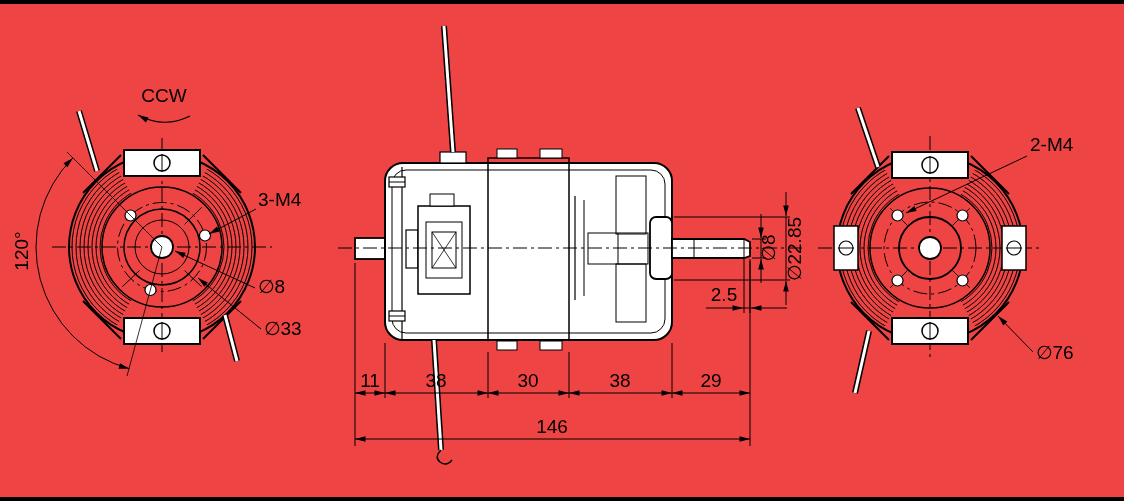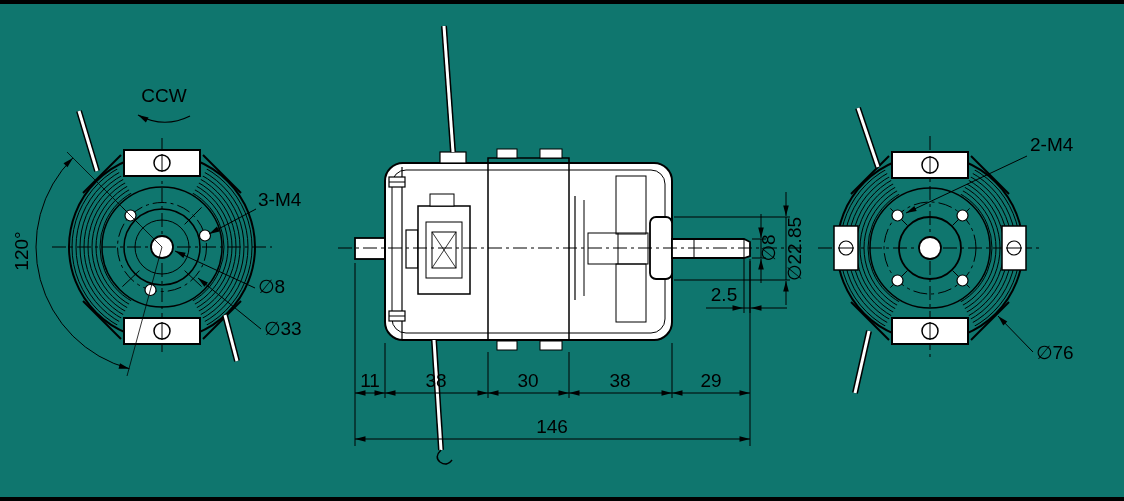--- a/index.html
+++ b/index.html
@@ -1,16 +1,16 @@
 <!DOCTYPE html>
 <html><head>
 <meta charset="utf-8">
 <style>
   html,body{margin:0;padding:0;background:#ffffff;}
-  .stage{position:relative;width:1124px;height:501px;background:#0f766e;overflow:hidden;}
+  .stage{position:relative;width:1124px;height:501px;background:#ef4444;overflow:hidden;}
   #dwg line,#dwg path,#dwg circle,#dwg rect,#dwg polygon{stroke:#000;fill:none;}
   #dwg .f{fill:#fff;}
   #dwg .fw{stroke:#fff;}
   #dwg .mk{fill:#000;stroke:none;}
   #dwg text{fill:#000;stroke:none;font-family:"Liberation Sans","DejaVu Sans",sans-serif;}
   .dim{font-size:19px;}
   .lbl{font-size:19px;}
   .s08{stroke-width:.8;} .s1{stroke-width:1;} .s12{stroke-width:1.2;}
   .s15{stroke-width:1.5;} .s18{stroke-width:1.8;} .s2{stroke-width:2;}
   .w6{stroke-width:6;} .w3{stroke-width:3;}

